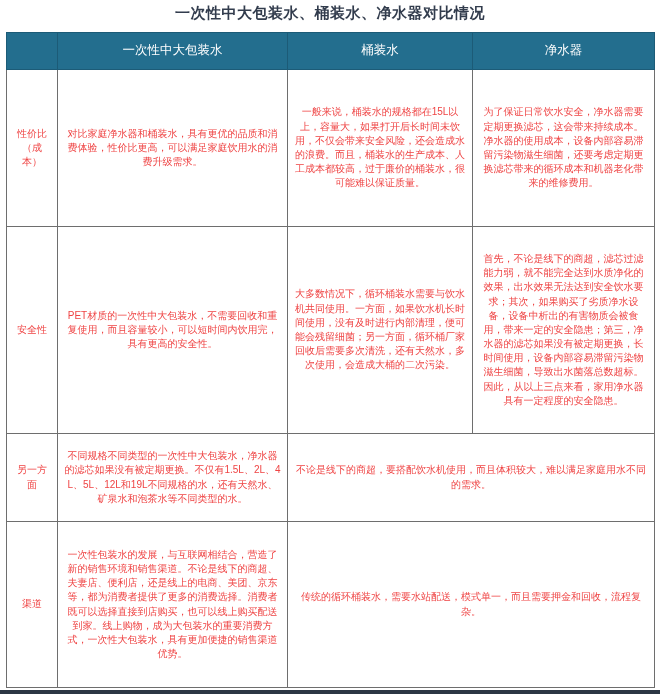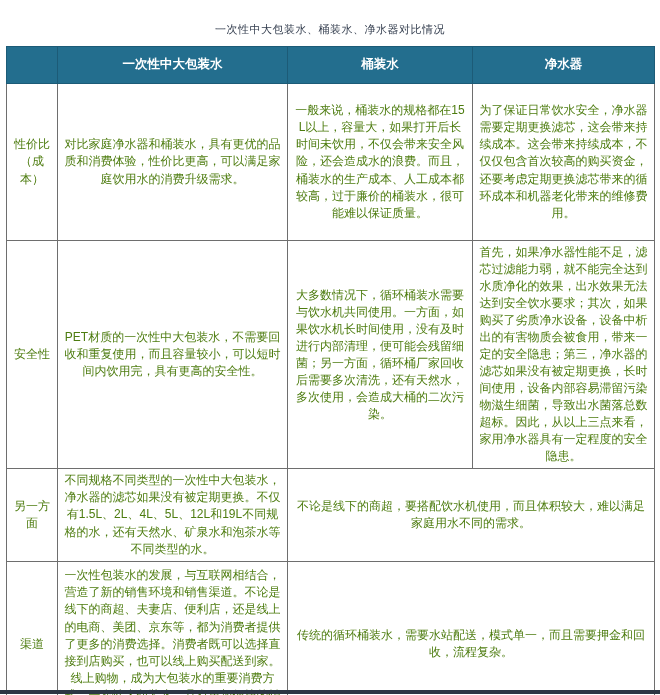--- a/index.html
+++ b/index.html
@@ -10,49 +10,49 @@
   }
   .page {
     position: relative;
     width: 660px;
     height: 695px;
     background: #ffffff;
     overflow: hidden;
   }
   .page-title {
     text-align: center;
-    font-size: 11px;
-    font-weight: normal;
+    font-size: 15px;
+    font-weight: bold;
     color: #323c4d;
-    padding-top: 22px;
+    padding-top: 4px;
     letter-spacing: 0.5px;
   }
   .table-wrap {
     margin: 9px 6px 0 6px;
   }
   table.compare {
     border-collapse: collapse;
     width: 648px;
     table-layout: fixed;
   }
   table.compare th,
   table.compare td {
     border: 1px solid #6e6e6e;
     text-align: center;
     vertical-align: middle;
-    font-size: 12px;
+    font-size: 10px;
     line-height: 1.42;
-    color: #4d7c0f;
+    color: #ef4444;
     padding: 3px 6px;
     word-break: break-all;
   }
   table.compare thead th {
     background: #236e8e;
     color: #ffffff;
-    font-weight: bold;
+    font-weight: normal;
     font-size: 12.5px;
     height: 30px;
     border-color: #1c5b77;
   }
   td.row-label {
     font-size: 12.5px;
     padding: 3px 2px;
     color: #303030;
   }
   tr.r1 { height: 157px; }
@@ -89,27 +89,27 @@
           <th>一次性中大包装水</th>
           <th>桶装水</th>
           <th>净水器</th>
         </tr>
       </thead>
       <tbody>
         <tr class="r1">
           <td class="row-label">性价比（成本）</td>
           <td>对比家庭净水器和桶装水，具有更优的品质和消费体验，性价比更高，可以满足家庭饮用水的消费升级需求。</td>
           <td>一般来说，桶装水的规格都在15L以上，容量大，如果打开后长时间未饮用，不仅会带来安全风险，还会造成水的浪费。而且，桶装水的生产成本、人工成本都较高，过于廉价的桶装水，很可能难以保证质量。</td>
-          <td>为了保证日常饮水安全，净水器需要定期更换滤芯，这会带来持续成本。这会带来持续成本，不仅仅包含首次较高的购买资金，还要考虑定期更换滤芯带来的循环成本和机器老化带来的维修费用。</td>
+          <td>为了保证日常饮水安全，净水器需要定期更换滤芯，这会带来持续成本。净水器的使用成本，设备内部容易滞留污染物滋生细菌，还要考虑定期更换滤芯带来的循环成本和机器老化带来的维修费用。</td>
         </tr>
         <tr class="r2">
           <td class="row-label">安全性</td>
           <td>PET材质的一次性中大包装水，不需要回收和重复使用，而且容量较小，可以短时间内饮用完，具有更高的安全性。</td>
           <td>大多数情况下，循环桶装水需要与饮水机共同使用。一方面，如果饮水机长时间使用，没有及时进行内部清理，便可能会残留细菌；另一方面，循环桶厂家回收后需要多次清洗，还有天然水，多次使用，会造成大桶的二次污染。</td>
-          <td>首先，如果净水器性能不足，滤芯过滤能力弱，就不能完全达到水质净化的效果，出水效果无法达到安全饮水要求；其次，如果购买了劣质净水设备，设备中析出的有害物质会被食用，带来一定的安全隐患；第三，净水器的滤芯如果没有被定期更换，长时间使用，设备内部容易滞留污染物滋生细菌，导致出水菌落总数超标。因此，从以上三点来看，家用净水器具有一定程度的安全隐患。</td>
+          <td>首先，不论是线下的商超，滤芯过滤能力弱，就不能完全达到水质净化的效果，出水效果无法达到安全饮水要求；其次，如果购买了劣质净水设备，设备中析出的有害物质会被食用，带来一定的安全隐患；第三，净水器的滤芯如果没有被定期更换，长时间使用，设备内部容易滞留污染物滋生细菌，导致出水菌落总数超标。因此，从以上三点来看，家用净水器具有一定程度的安全隐患。</td>
         </tr>
         <tr class="r3">
           <td class="row-label">另一方面</td>
           <td>不同规格不同类型的一次性中大包装水，净水器的滤芯如果没有被定期更换。不仅有1.5L、2L、4L、5L、12L和19L不同规格的水，还有天然水、矿泉水和泡茶水等不同类型的水。</td>
           <td colspan="2">不论是线下的商超，要搭配饮水机使用，而且体积较大，难以满足家庭用水不同的需求。</td>
         </tr>
         <tr class="r4">
           <td class="row-label">渠道</td>
           <td>一次性包装水的发展，与互联网相结合，营造了新的销售环境和销售渠道。不论是线下的商超、夫妻店、便利店，还是线上的电商、美团、京东等，都为消费者提供了更多的消费选择。消费者既可以选择直接到店购买，也可以线上购买配送到家。线上购物，成为大包装水的重要消费方式，一次性大包装水，具有更加便捷的销售渠道优势。</td>
           <td colspan="2">传统的循环桶装水，需要水站配送，模式单一，而且需要押金和回收，流程复杂。</td>

